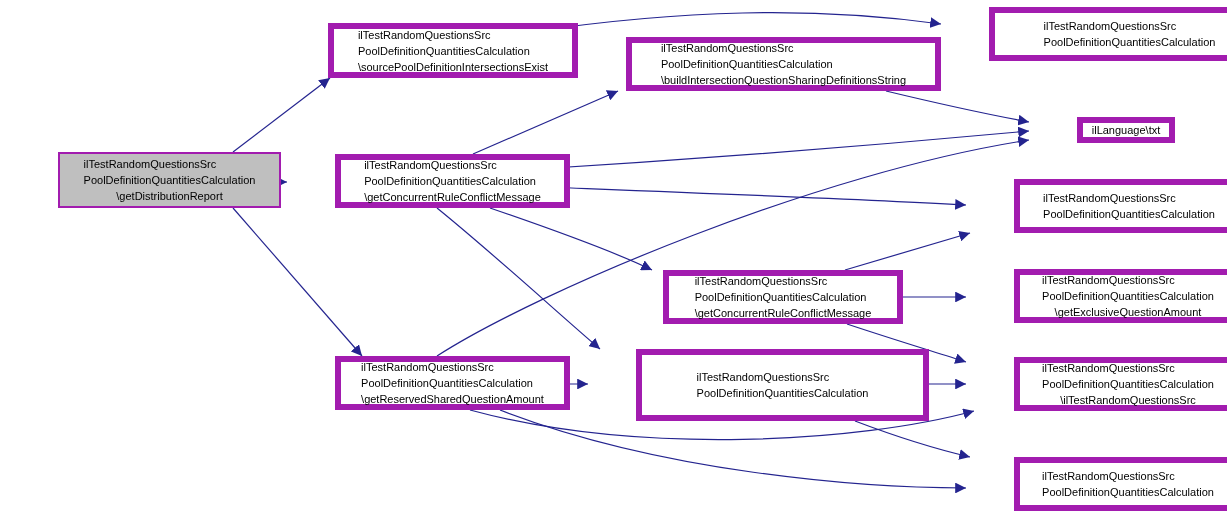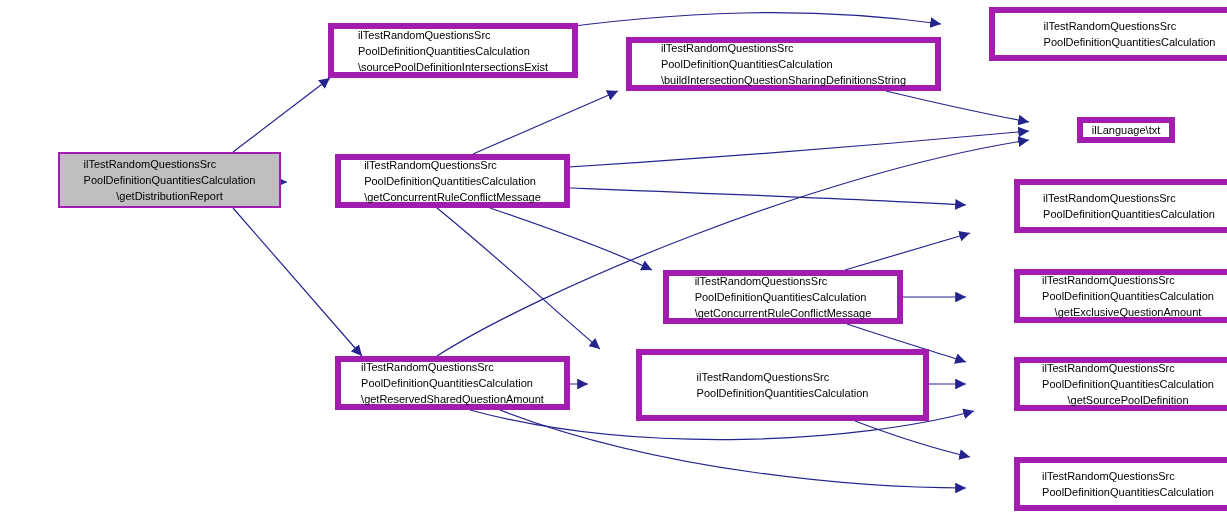--- a/index.html
+++ b/index.html
@@ -131,21 +131,21 @@
     <div class="node" style="left: 588px; top: 349px; width: 293px; height: 72px;">
       <div class="node-lines">
         <div class="node-line">ilTestRandomQuestionsSrc</div>
         <div class="node-line">PoolDefinitionQuantitiesCalculation</div>
       </div>
     </div>
     <div class="node" style="left: 966px; top: 357px; width: 228px; height: 54px;">
       <div class="node-lines">
         <div class="node-line">ilTestRandomQuestionsSrc</div>
         <div class="node-line">PoolDefinitionQuantitiesCalculation</div>
-        <div class="node-line center">\getSourcePoolDefinition</div>
+        <div class="node-line center">\ilTestRandomQuestionsSrc</div>
       </div>
     </div>
     <div class="node" style="left: 966px; top: 457px; width: 228px; height: 54px;">
       <div class="node-lines">
         <div class="node-line">ilTestRandomQuestionsSrc</div>
         <div class="node-line">PoolDefinitionQuantitiesCalculation</div>
       </div>
     </div>
   </div>
 

